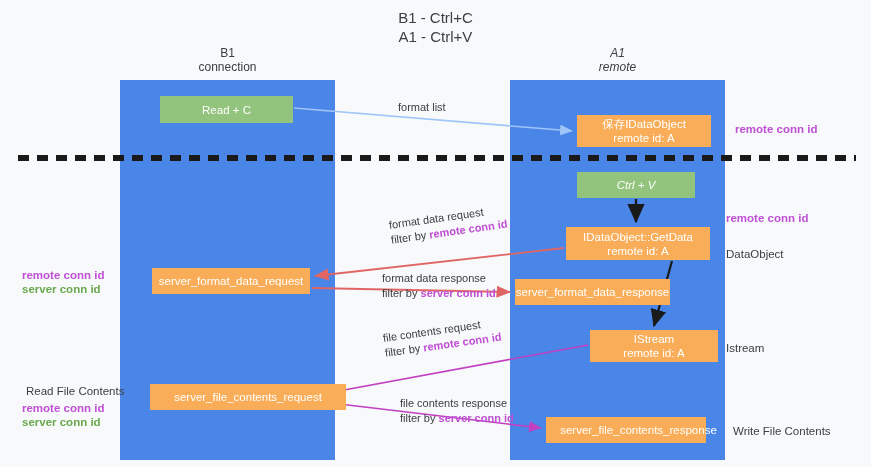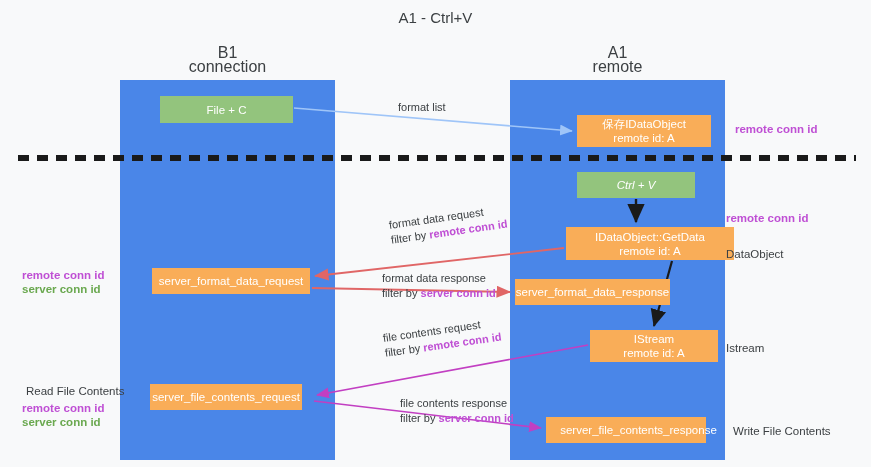--- a/index.html
+++ b/index.html
@@ -18,27 +18,27 @@
   .lane {
     position: absolute;
     background: #4a86e8;
   }
   #lane-b1 { left:120px; top:80px; width:215px; height:380px; }
   #lane-a1 { left:510px; top:80px; width:215px; height:380px; }
 
   .lane-header {
     position: absolute;
     text-align: center;
-    font-size: 16px;
+    font-size: 12px;
     line-height: 14px;
     color: #3c4043;
     width: 215px;
   }
   #header-b1 { left:120px; top:46px; }
-  #header-a1 { left:510px; top:46px; }
+  #header-a1 { left:510px; top:46px;font-style:italic; }
   .lane-header .l1 { display:block; }
   .lane-header .l2 { display:block; }
 
   
   #title {
     position:absolute; left:0; top:8px; width:871px;
     text-align:center; font-size:15px; line-height:19px; color:#3c4043;
   }
   #title span { display:block; }
 
@@ -57,25 +57,25 @@
     color:#ffffff; font-size:11.5px; line-height:14px;
     text-align:center; padding:2px 6px;
   }
   .node.green  { background:#93c47d; }
   .node.orange { background:#f9ad58; }
   .node .ln { display:block; white-space:nowrap; }
 
   #node-ctrl-c   { left:160px; top:96px;  width:133px; height:27px; }
   #node-save-ido { left:577px; top:115px; width:134px; height:32px; }
   #node-ctrl-v   { left:577px; top:172px; width:118px; height:26px;font-style:italic; }
-  #node-getdata  { left:566px; top:227px; width:168px; height:33px;justify-content:flex-end; }
+  #node-getdata  { left:566px; top:227px; width:144px; height:33px;justify-content:flex-end; }
   #node-sfdreq   { left:152px; top:268px; width:158px; height:26px; }
   #node-sfdresp  { left:515px; top:279px; width:155px; height:26px; }
   #node-istream  { left:590px; top:330px; width:128px; height:32px; }
-  #node-sfcreq   { left:150px; top:384px; width:152px; height:26px; }
+  #node-sfcreq   { left:150px; top:384px; width:196px; height:26px; }
   #node-sfcresp  { left:546px; top:417px; width:160px; height:26px;padding-left:31px; }
 
   
   .side-label {
     position:absolute; font-size:11.5px; line-height:14px; white-space:nowrap;
   }
   .side-label.bold { font-weight:bold; }
   .c-purple { color:#bf4fd4; }
   .c-green  { color:#6aa84f; }
   .c-dark   { color:#3c4043; }
@@ -115,20 +115,21 @@
   #elbl-fc-response { left:380px; top:396px;margin-left:20px; }
 
   svg.edges { position:absolute; inset:0; width:871px; height:467px; pointer-events:none; }
 </style>
 </head>
 <body>
 
 <div class="stage">
 
   <div id="title">
+    <span>B1 - Ctrl+C</span>
     <span>A1 - Ctrl+V</span>
   </div>
 
   <div id="lane-b1" class="lane"></div>
   <div id="lane-a1" class="lane"></div>
 
   <div id="header-b1" class="lane-header">
     <span class="l1">B1</span>
     <span class="l2">connection</span>
   </div>
@@ -164,21 +165,21 @@
     <line x1="672" y1="261" x2="654" y2="326" stroke="#1a1a1a" stroke-width="2.2" marker-end="url(#ah-black)"></line>
 
     <line x1="588" y1="345" x2="317" y2="395" stroke="#c23fc2" stroke-width="1.6" marker-end="url(#ah-mag)"></line>
 
     <line x1="314" y1="401" x2="541" y2="428" stroke="#c23fc2" stroke-width="1.6" marker-end="url(#ah-mag)"></line>
   </svg>
 
   <div id="divider"></div>
 
   <div id="node-ctrl-c" class="node green">
-    <span class="ln">File + C</span>
+    <span class="ln">Read + C</span>
   </div>
 
   <div id="node-save-ido" class="node orange">
     <span class="ln">保存IDataObject</span>
     <span class="ln">remote id: A</span>
   </div>
 
   <div id="node-ctrl-v" class="node green">
     <span class="ln">Ctrl + V</span>
   </div>

